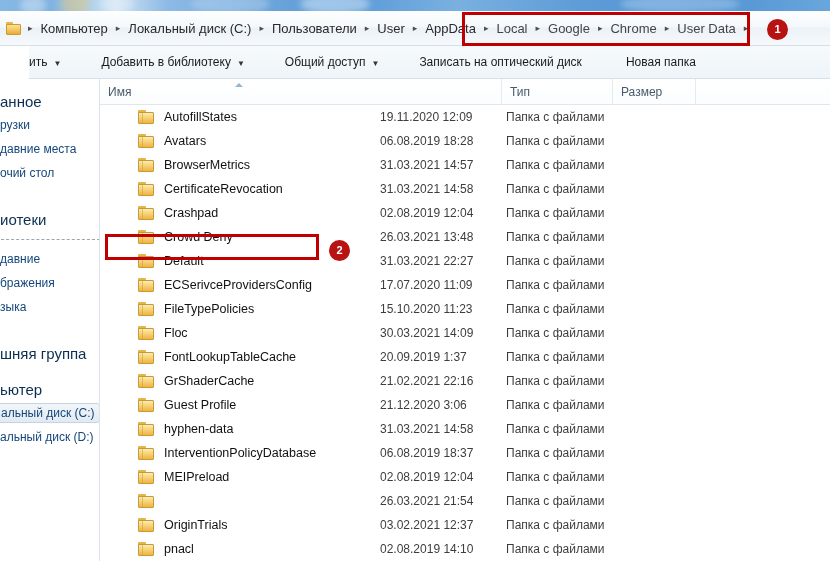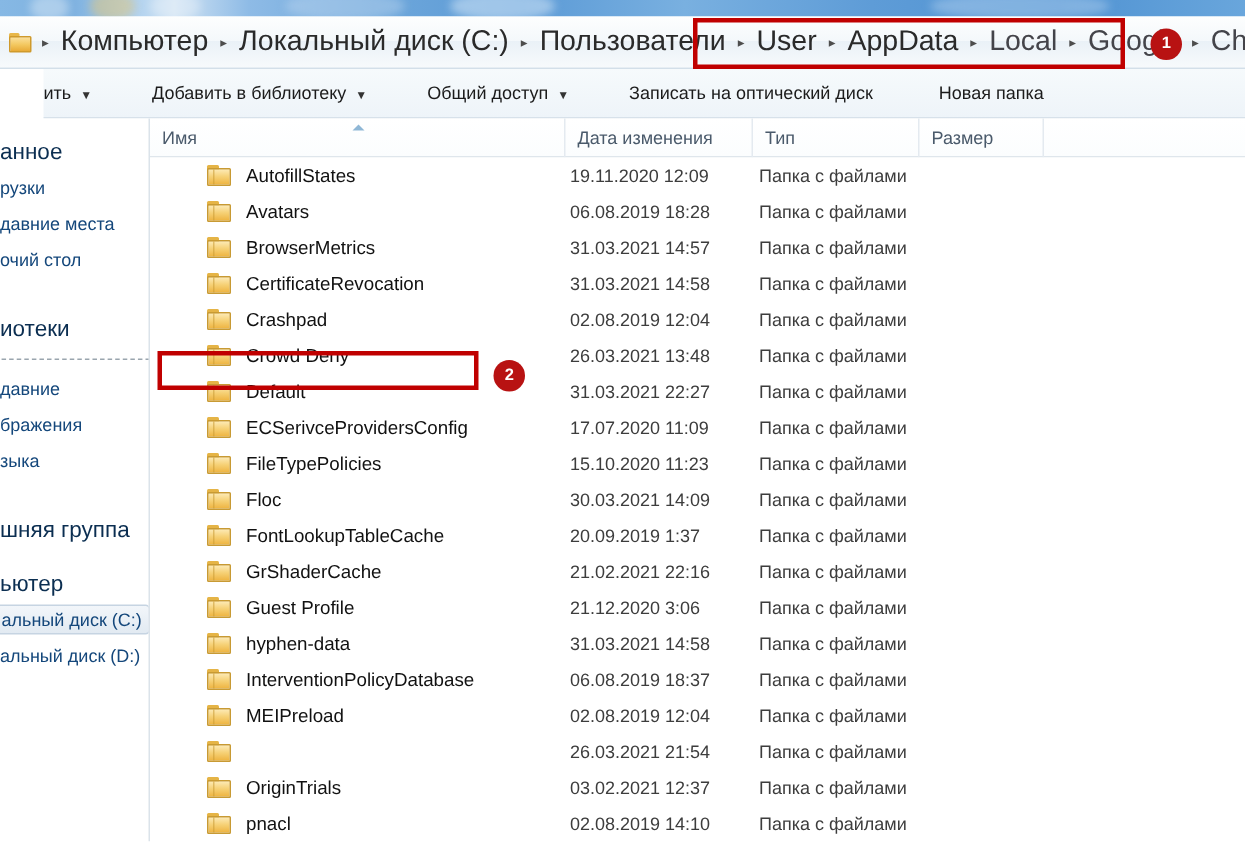--- a/index.html
+++ b/index.html
@@ -65,21 +65,21 @@
   }
   .folder-mini .body {
     position: absolute; left: 0; top: 2px;
     width: 15px; height: 11px;
     background: linear-gradient(to bottom, #fbe09a 0%, #f3c75e 55%, #e8ab38 100%);
     border: 1px solid #cf9a2c;
     border-radius: 1px;
     box-sizing: border-box;
   }
   .crumb {
-    font-size: 19px;
+    font-size: 13px;
     color: #2a2a2a;
     padding: 2px 4px;
     white-space: nowrap;
     cursor: default;
   }
   .crumb-sep {
     color: #4d4d4d;
     font-size: 9px;
     padding: 0 4px;
     user-select: none;
@@ -389,23 +389,20 @@
       <div class="nav-item" style="top: 348px; left: 0px;">
         <span>альный диск (D:)</span>
       </div>
     </div>
 </div>
 
 <div class="listhead">
   <div class="col first" style="left:0px;width:285px;">
     <span>Имя</span>
     <span class="sortarrow" style="left:135px;"></span>
-  </div>
-  <div class="col" style="left:276px;width:125px;">
-    <span>Дата изменения</span>
   </div>
   <div class="col" style="left:401px;width:111px;">
     <span>Тип</span>
   </div>
   <div class="col" style="left:512px;width:83px;">
     <span>Размер</span>
   </div>
   <div class="col" style="left:595px;width:135px;"></div>
 </div>
 

